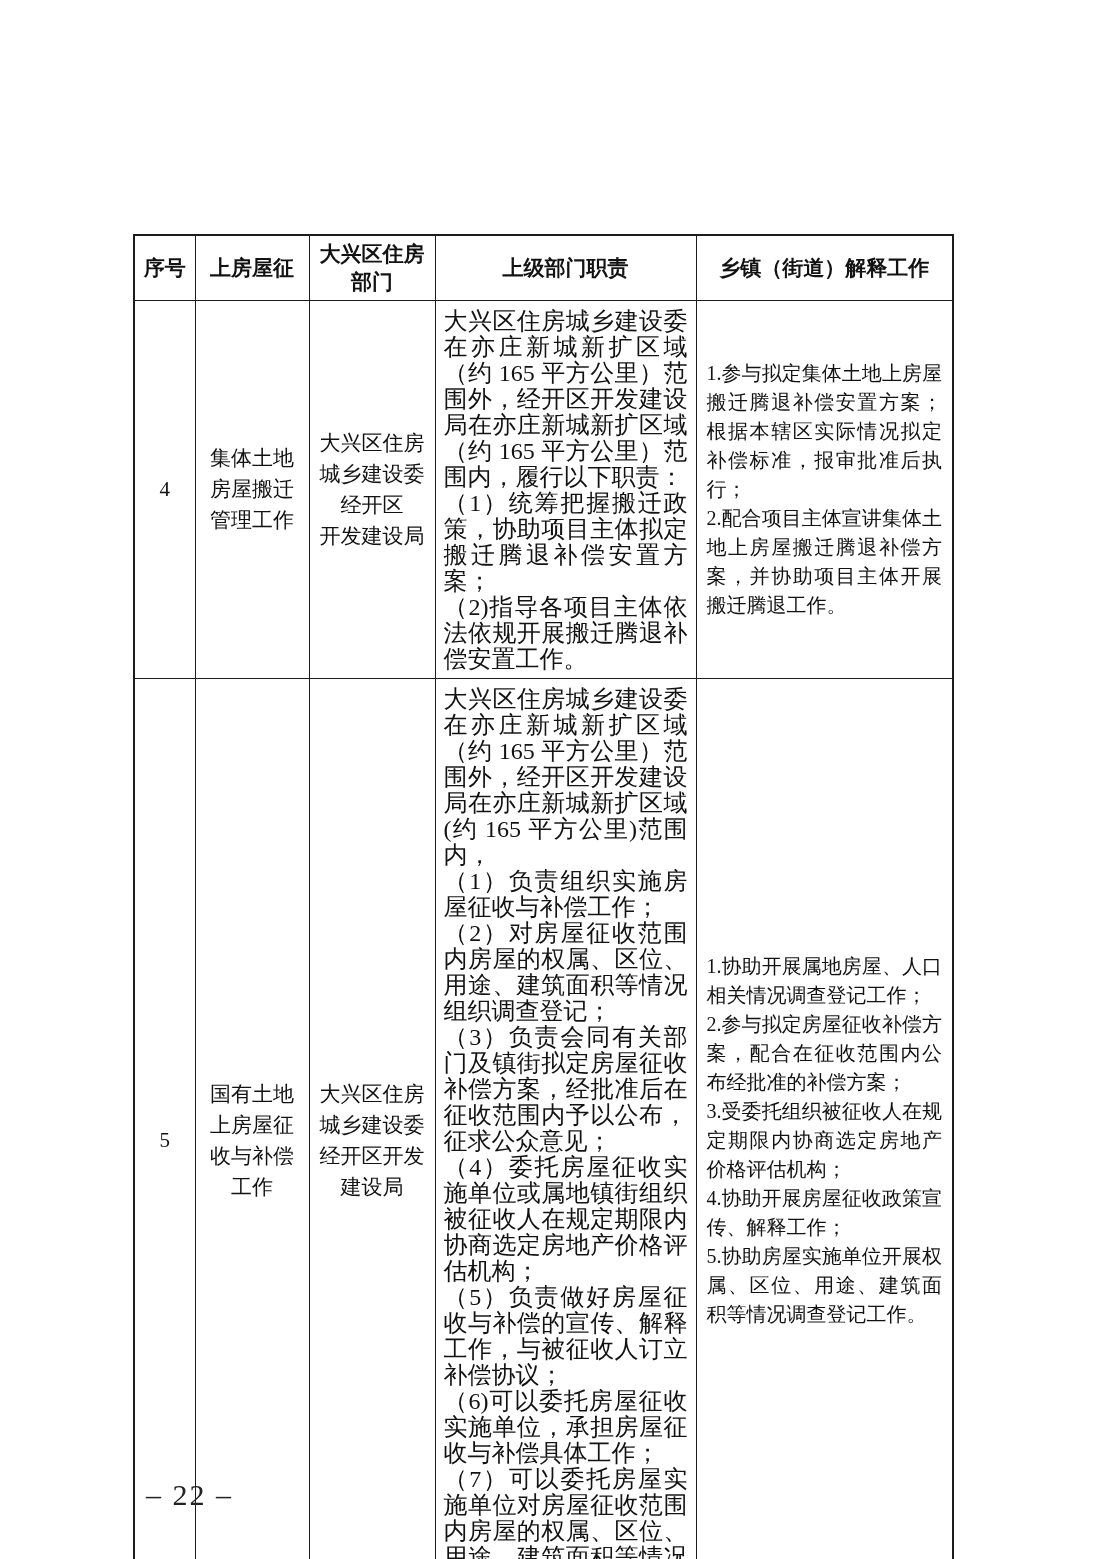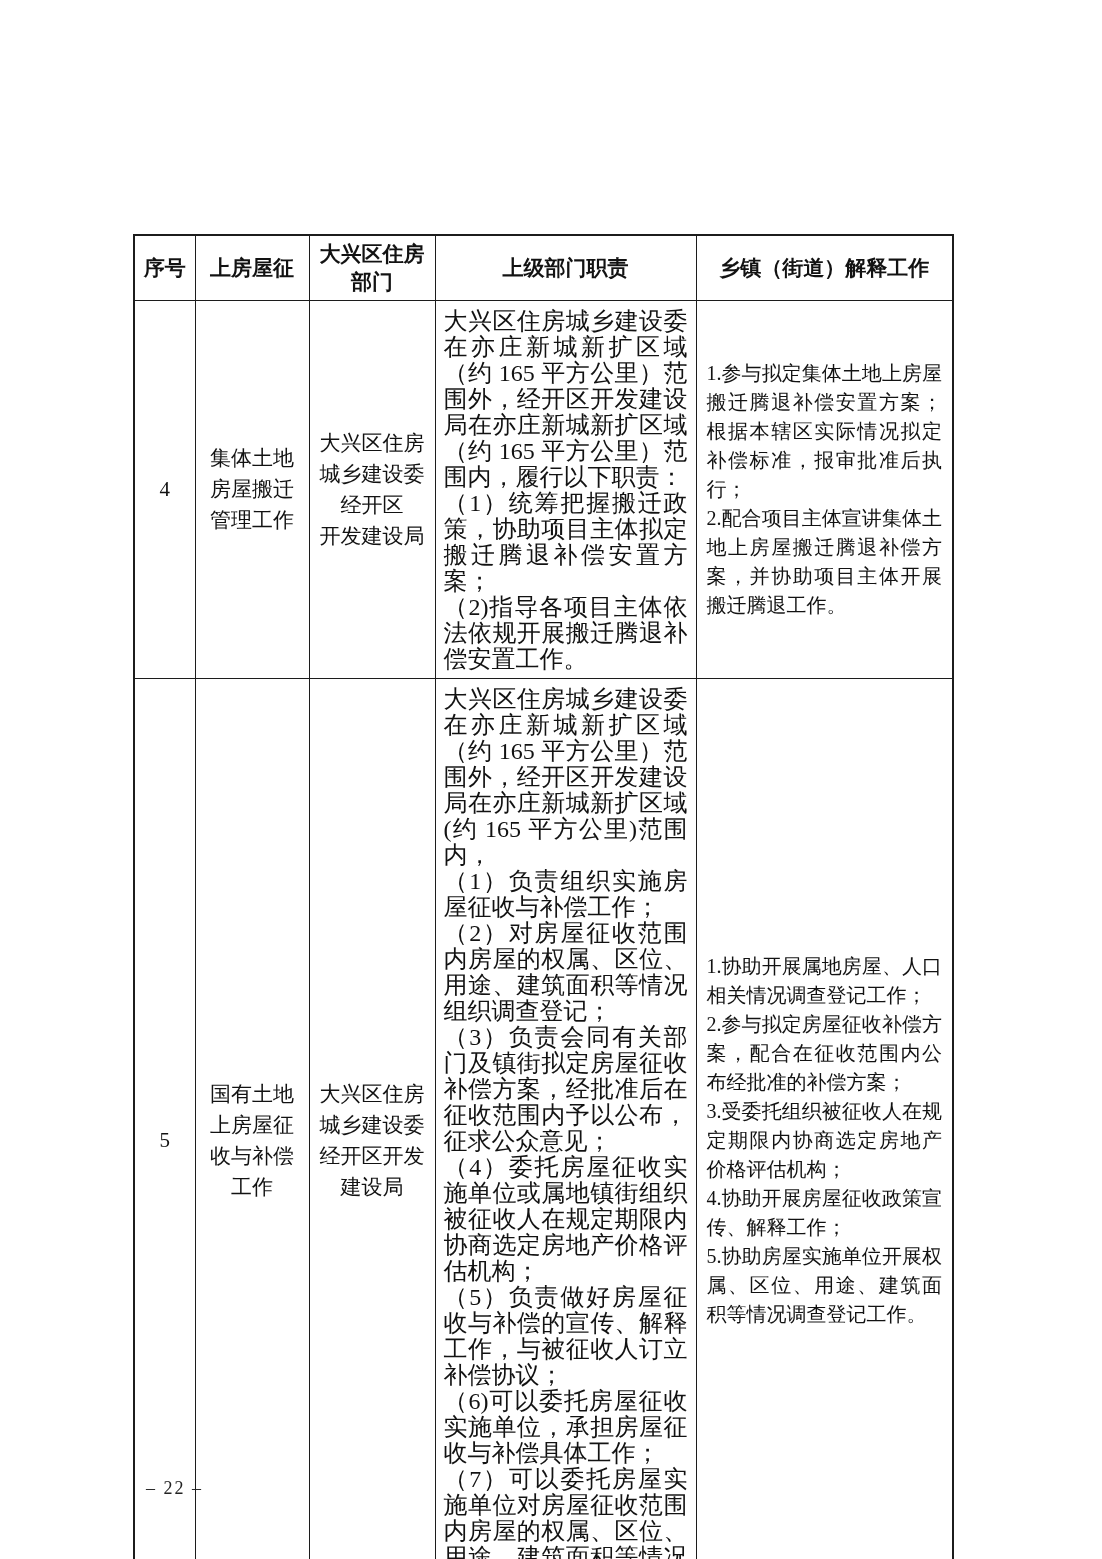--- a/index.html
+++ b/index.html
@@ -74,21 +74,21 @@
     line-height: 29px;
     padding: 20px 10px;
     white-space: pre-line;
   }
   tr.row-4 { height: 333px; }
   tr.row-5 { height: 758px; }
   .footer-page-number {
     position: absolute;
     left: 146px;
     top: 1438px;
-    font-size: 18px;
+    font-size: 30px;
     letter-spacing: 2px;
     color: #222;
   }
 </style>
 </head>
 <body>
 
 <div class="page">
 
   <table class="doc-table">

